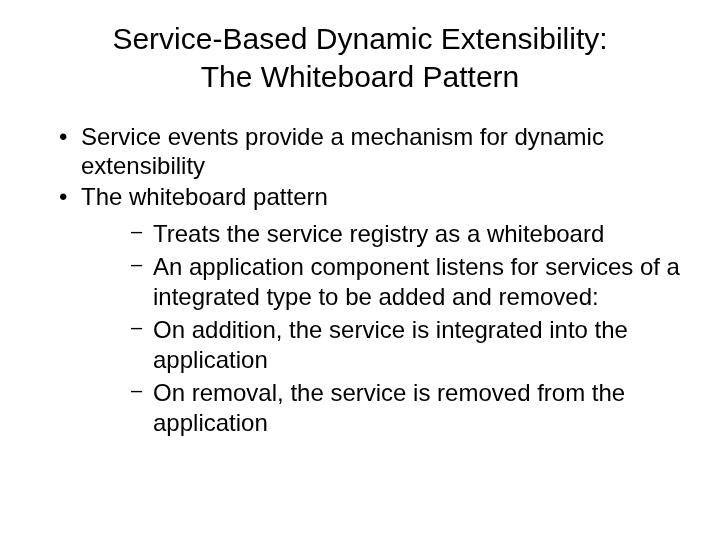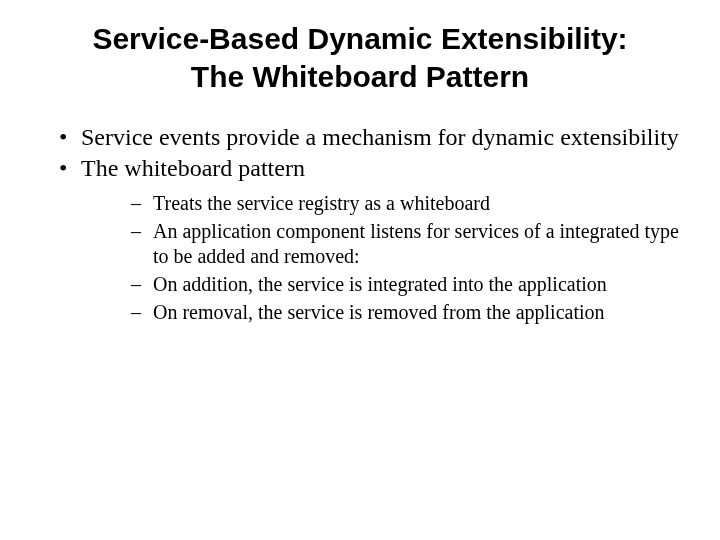--- a/index.html
+++ b/index.html
@@ -11,53 +11,52 @@
       width: 720px;
       height: 540px;
       background: #ffffff;
       font-family: Arial, Helvetica, sans-serif;
       color: #000000;
       padding: 20px 40px 40px 40px;
     }
     .title {
       text-align: center;
       font-size: 30px;
-      font-weight: bold;
+      font-weight: normal;
       line-height: 1.25;
       margin-bottom: 28px;
       padding: 0 10px;
     }
     .bullet-list {
       list-style: none;
       padding-left: 15px;
     }
     .bullet-item {
       position: relative;
       padding-left: 26px;
       font-size: 24px;
       line-height: 1.2;
       margin-bottom: 2px;
-      font-family: Liberation Serif, serif;
     }
     .bullet-item::before {
       content: "•";
       position: absolute;
       left: 4px;
       top: 0;
       font-size: 24px;
     }
     .sub-list {
       list-style: none;
       padding-left: 48px;
       margin-top: 8px;
     }
     .sub-item {
       position: relative;
       padding-left: 24px;
-      font-size: 20px;
+      font-size: 24px;
       line-height: 1.25;
       margin-bottom: 3px;
     }
     .sub-item::before {
       content: "–";
       position: absolute;
       left: 2px;
       top: 0;
       font-size: 20px;
     }

